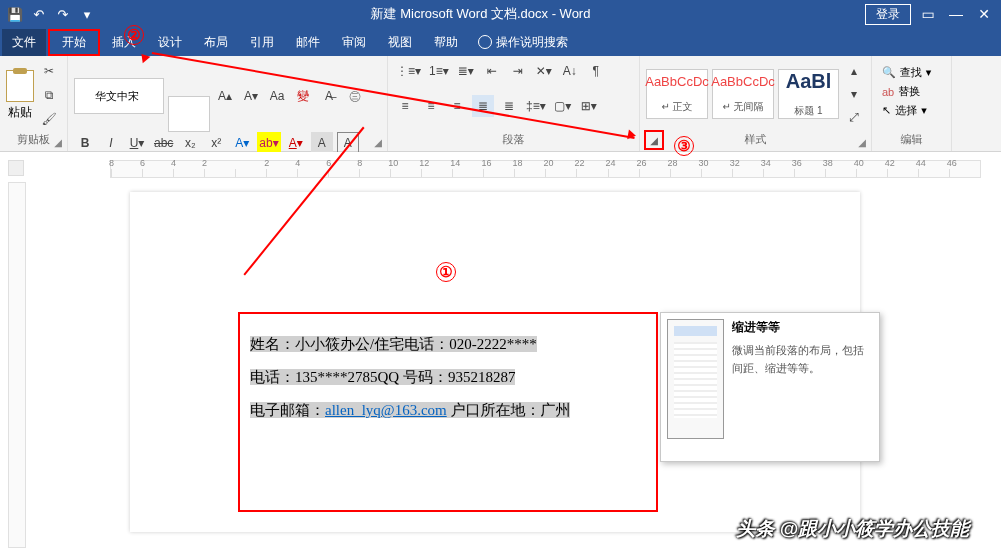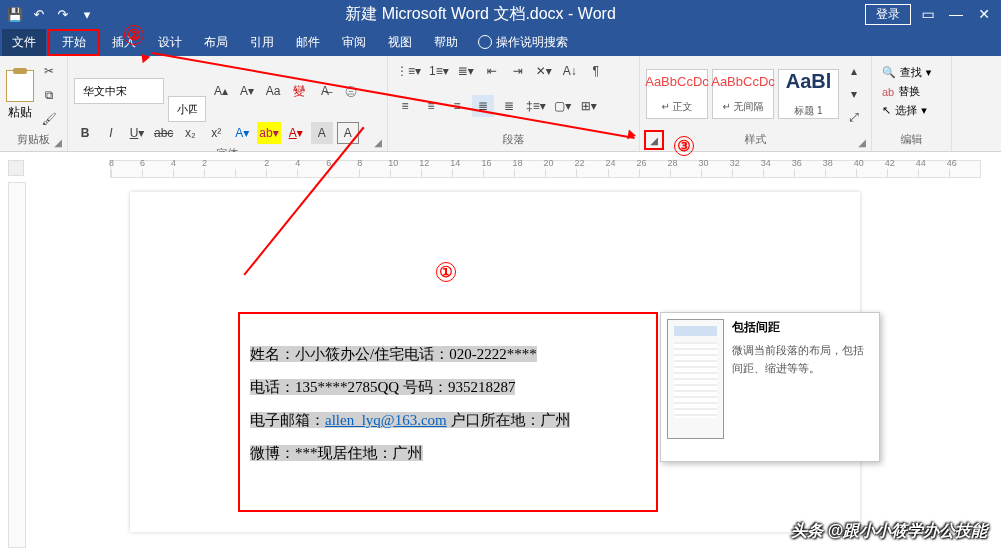--- a/index.html
+++ b/index.html
@@ -1,66 +1,66 @@
 <!DOCTYPE html>
 <html><head>
 <meta charset="utf-8">
 <style>
 * { box-sizing: border-box; margin: 0; padding: 0; }
 body { font-family: "Microsoft YaHei", Arial, sans-serif; font-size: 12px; background: #fff; width: 1001px; height: 548px; overflow: hidden; position: relative; }
 .titlebar { background: #2b579a; color: #fff; height: 28px; display: flex; align-items: center; padding: 0 6px; }
 .titlebar .qat { display: flex; gap: 6px; align-items: center; }
 .titlebar .qat .ico { width: 18px; height: 18px; display:flex; align-items:center; justify-content:center; font-size:13px; cursor:pointer;}
-.titlebar .title { flex: 1; text-align: center; font-size: 16px; }
+.titlebar .title { flex: 1; text-align: center; font-size: 13px; }
 .titlebar .right { display: flex; gap: 6px; align-items:center;}
 .titlebar .login { border:1px solid #fff; padding:1px 10px; font-size:12px; cursor:pointer;}
 .titlebar .winbtn { width:22px; text-align:center; font-size:14px; cursor:pointer;}
 .menubar { background: #2b579a; color: #fff; height: 28px; display: flex; align-items: center; gap: 2px; padding-left:2px;}
 .menubar .tab { padding: 5px 10px; font-size: 12px; cursor:pointer; }
 .menubar .tab.file { background:#1e3e6e; }
 .menubar .tab.active { border: 2px solid red; padding:3px 12px;}
 .menubar .tell { display:flex; align-items:center; gap:4px; padding-left:8px; cursor:text;}
 .menubar .bulb { width:14px; height:14px; border-radius:50%; border:1px solid #fff;}
 .ribbon { background: #f3f3f3; border-bottom: 1px solid #d4d4d4; height: 96px; display: flex; position:relative;}
 .group { border-right: 1px solid #e1e1e1; display:flex; flex-direction:column; justify-content:space-between; padding:4px 6px 2px;}
 .group .label { text-align:center; color:#666; font-size:11px; padding:2px 0;}
 .group .dlg-launch { position:absolute; right:2px; bottom:2px; width:14px; height:14px; font-size:10px; color:#888; cursor:pointer; display:flex;align-items:center;justify-content:center;}
 .row { display:flex; align-items:center; gap:4px; }
 .btn { height:22px; min-width:22px; display:flex; align-items:center; justify-content:center; font-size:12px; color:#444; cursor:pointer; padding:0 2px;}
-select.fake, .fake-input { height:26px; border:1px solid #ccc; background:#fff; font-size:11px; padding:0 8px; }
+select.fake, .fake-input { height:36px; border:1px solid #ccc; background:#fff; font-size:11px; padding:0 20px; }
 .clipboard-big { display:flex; flex-direction:column; align-items:center; gap:2px; height:60px; justify-content:center;}
 .clipboard-big .paste-ico { width:28px; height:32px; background:#fff; border:1px solid #c0a050; position:relative;}
 .clipboard-big .paste-ico::before { content:""; position:absolute; top:-3px; left:6px; width:14px; height:6px; background:#c0a050; border-radius:2px;}
 .styles-gallery { display:flex; gap:4px; align-items:center;}
 .style-item { width:62px; height:50px; border:1px solid #ccc; background:#fff; display:flex; flex-direction:column; align-items:center; justify-content:center; font-size:10px; cursor:pointer;}
 .style-item .preview { font-size:13px; color:#ef4444; }
 .style-item.big .preview { font-size:20px; font-weight:bold; color:#1f3864;}
 .style-item .cap { font-size:10px; color:#555; margin-top:11px;}
 .editing { display:flex; flex-direction:column; gap:2px; padding-top:4px;}
 .editing .erow { display:flex; align-items:center; gap:4px; font-size:11px; cursor:pointer; padding:1px 4px;}
 .para-launcher { border:2px solid red; width:20px; height:20px; display:flex;align-items:center;justify-content:center; position:absolute; left:644px; top:130px; font-size:10px; color:#666; cursor:pointer; background:#f3f3f3;}
 .ruler-area { background:#fff; position:relative; height:396px;}
 .hruler { position:absolute; top:8px; left:110px; right:20px; height:18px; background:#fafafa; border:1px solid #e0e0e0; font-size:9px; color:#888; display:flex; align-items:flex-end;}
 .hruler .tick { flex:1; text-align:center; border-left:1px solid #ddd; height:8px; position:relative;}
 .hruler .tick span { position:absolute; top:-11px; left:-3px;}
 .vruler { position:absolute; top:30px; left:8px; width:18px; bottom:0; background:#fafafa; border:1px solid #e0e0e0;}
 .page { position:absolute; top:40px; left:130px; width:730px; height:340px; background:#fff; box-shadow:0 0 4px rgba(0,0,0,0.2);}
-.doc-box { position:absolute; top:120px; left:108px; width:420px; height:200px; border:2px solid red; padding:24px 10px; font-family:"SimSun","宋体",serif; font-size:15px; line-height:2.2;}
+.doc-box { position:absolute; top:120px; left:108px; width:420px; height:200px; border:2px solid red; padding:14px 10px; font-family:"SimSun","宋体",serif; font-size:15px; line-height:2.2;}
 .doc-box .sel { background:#d0d0d0;}
 .doc-box a { color:#0563c1; text-decoration:underline;margin-top:48px;}
 .tooltip { position:absolute; top:160px; left:660px; width:220px; height:150px; background:#fff; border:1px solid #c8c8c8; box-shadow:2px 2px 6px rgba(0,0,0,0.25); padding:6px; font-size:11px; display:flex; gap:8px;}
 .tooltip .thumb { width:88px; height:120px; border:1px solid #999; background:#f8f8f8; position:relative;}
 .tooltip .thumb::before { content:""; position:absolute; top:6px; left:6px; right:6px; height:10px; background:#cfe0f5;}
 .tooltip .thumb::after { content:""; position:absolute; top:22px; left:6px; right:6px; bottom:20px; background:repeating-linear-gradient(#eee,#eee 2px,#fff 2px,#fff 6px);}
 .tooltip .txt .tt { font-weight:bold; margin-bottom:6px; font-size:12px;}
 .tooltip .txt .tb { color:#555; line-height:1.6;}
 .annot { position:absolute; color:red; font-size:15px; font-weight:bold; border:1.5px solid red; border-radius:50%; width:20px; height:20px; display:flex;align-items:center;justify-content:center; z-index:5;}
 .arrow-line { position:absolute; background:red; height:1.5px; transform-origin:left center; z-index:4;}
 .arrow-head { position:absolute; width:0; height:0; border-left:8px solid red; border-top:5px solid transparent; border-bottom:5px solid transparent; z-index:4;}
-.watermark { position:absolute; bottom:6px; right:14px; font-size:16px; color:#fff; font-weight:bold; text-shadow:0 0 3px #000,-1px -1px 2px #000,1px 1px 2px #000; font-style:italic;margin-left:39px;}
+.watermark { position:absolute; bottom:6px; right:32px; font-size:19px; color:#fff; font-weight:bold; text-shadow:0 0 3px #000,-1px -1px 2px #000,1px 1px 2px #000; font-style:italic;margin-left:39px;}
 .corner { position:absolute; left:8px; top:8px; width:16px; height:16px; background:#f0f0f0; border:1px solid #ddd;}
 </style>
 </head>
 <body>
 
 <div class="titlebar">
   <div class="qat">
     <div class="ico">💾</div>
     <div class="ico">↶</div>
     <div class="ico">↷</div>
@@ -305,28 +305,27 @@
     </div>
   <div class="vruler"></div>
 
   <div class="page">
     <div class="doc-box">
       <div><span class="sel">姓名：小小筱办公/住宅电话：020-2222****</span></div>
       <div><span class="sel">电话：135****2785QQ 号码：935218287</span></div>
       <div>
         <span class="sel">电子邮箱：</span><a href="#" class="sel">allen_lyq@163.com</a><span class="sel"> 户口所在地：广州</span>
       </div>
-      <div><span class="sel">微博：***现居住地：广州</span></div>
     </div>
   </div>
 
   <div class="tooltip">
     <div class="thumb"></div>
     <div class="txt">
-      <div class="tt">包括间距</div>
+      <div class="tt">缩进等等</div>
       <div class="tb">微调当前段落的布局，包括间距、缩进等等。</div>
     </div>
   </div>
 </div>
 
 <div class="annot" style="top:25px; left:124px">②</div>
 <div class="annot" style="top:136px; left:674px">③</div>
 <div class="annot" style="top:262px; left:436px">①</div>
 
 <div class="arrow-line" style="top:274px; left:244px; width:190px; transform:rotate(-51deg);"></div>

